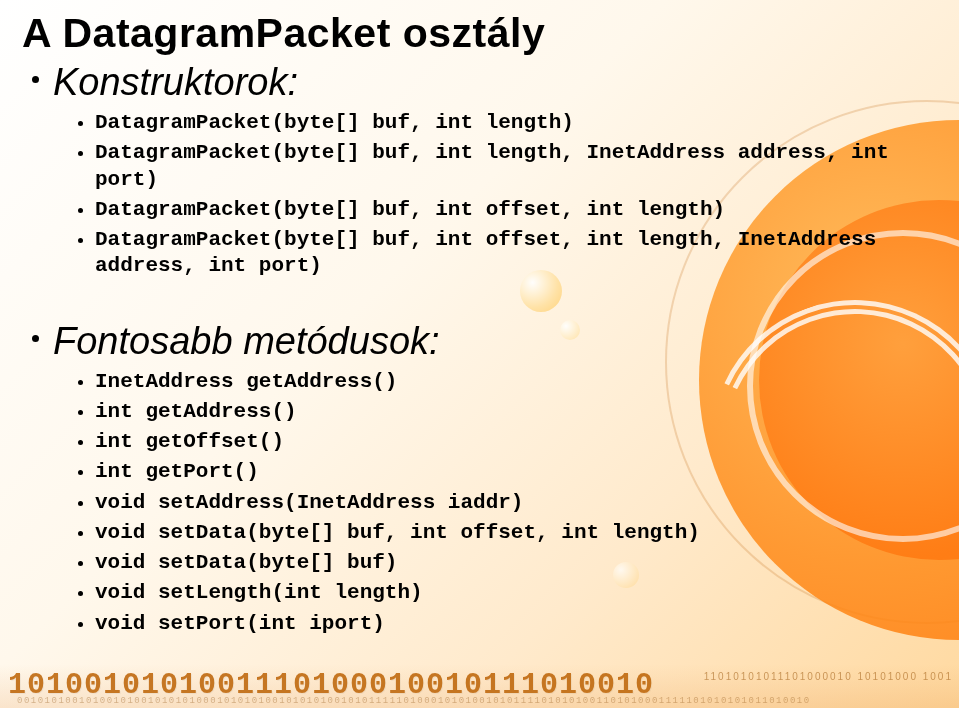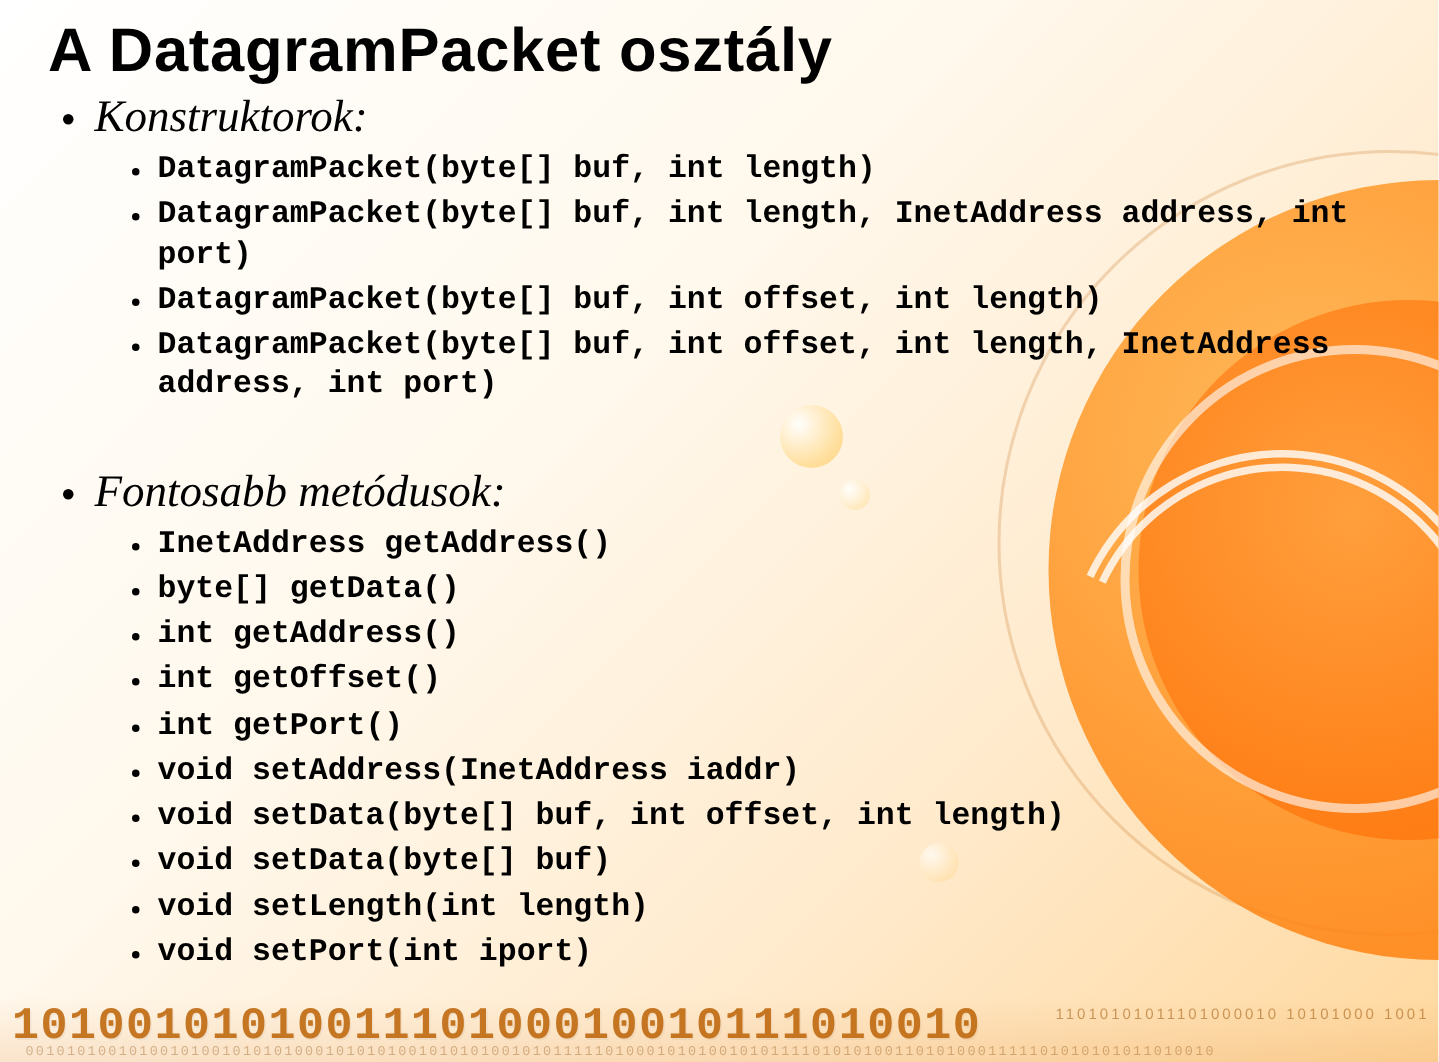--- a/index.html
+++ b/index.html
@@ -142,21 +142,21 @@
     white-space: nowrap;
     overflow: hidden;
     padding-left: 6px;
     pointer-events: none;
   }
 
   
   .content {
     position: relative;
     z-index: 10;
-    padding: 10px 40px 0 32px;
+    padding: 10px 40px 0 22px;
   }
   h1.title {
     margin: 0 0 4px 0;
     font-family: Verdana, Geneva, sans-serif;
     font-weight: 900;
     font-size: 41px;
     color: #000;
     letter-spacing: 0.5px;
   }
   ul.top {
@@ -175,23 +175,23 @@
     width: 7px;
     height: 7px;
     background: #000;
     border-radius: 50%;
     margin-top: 15px;
     margin-left: 10px;
     margin-right: 14px;
     flex-shrink: 0;
   }
   .lvl1-text {
-    font-family: Liberation Serif, serif;
+    font-family: Liberation Sans, sans-serif;
     font-style: italic;
-    font-size: 30px;
+    font-size: 38px;
     color: #000;
   }
   ul.sub {
     list-style: none;
     margin: 6px 0 0 0;
     padding: 0 0 0 56px;
   }
   ul.sub > li {
     display: flex;
     align-items: flex-start;
@@ -269,24 +269,20 @@
           <span class="dot-l1"></span>
           <span class="lvl1-text">Fontosabb metódusok:</span>
         </div>
         <ul class="sub">
           <li>
               <span class="dot-l2"></span>
               <span class="mono">InetAddress getAddress()</span>
             </li>
           <li>
               <span class="dot-l2"></span>
-              <span class="mono">byte[] getData()</span>
-            </li>
-          <li>
-              <span class="dot-l2"></span>
               <span class="mono">int getAddress()</span>
             </li>
           <li>
               <span class="dot-l2"></span>
               <span class="mono">int getOffset()</span>
             </li>
           <li>
               <span class="dot-l2"></span>
               <span class="mono">int getPort()</span>
             </li>

